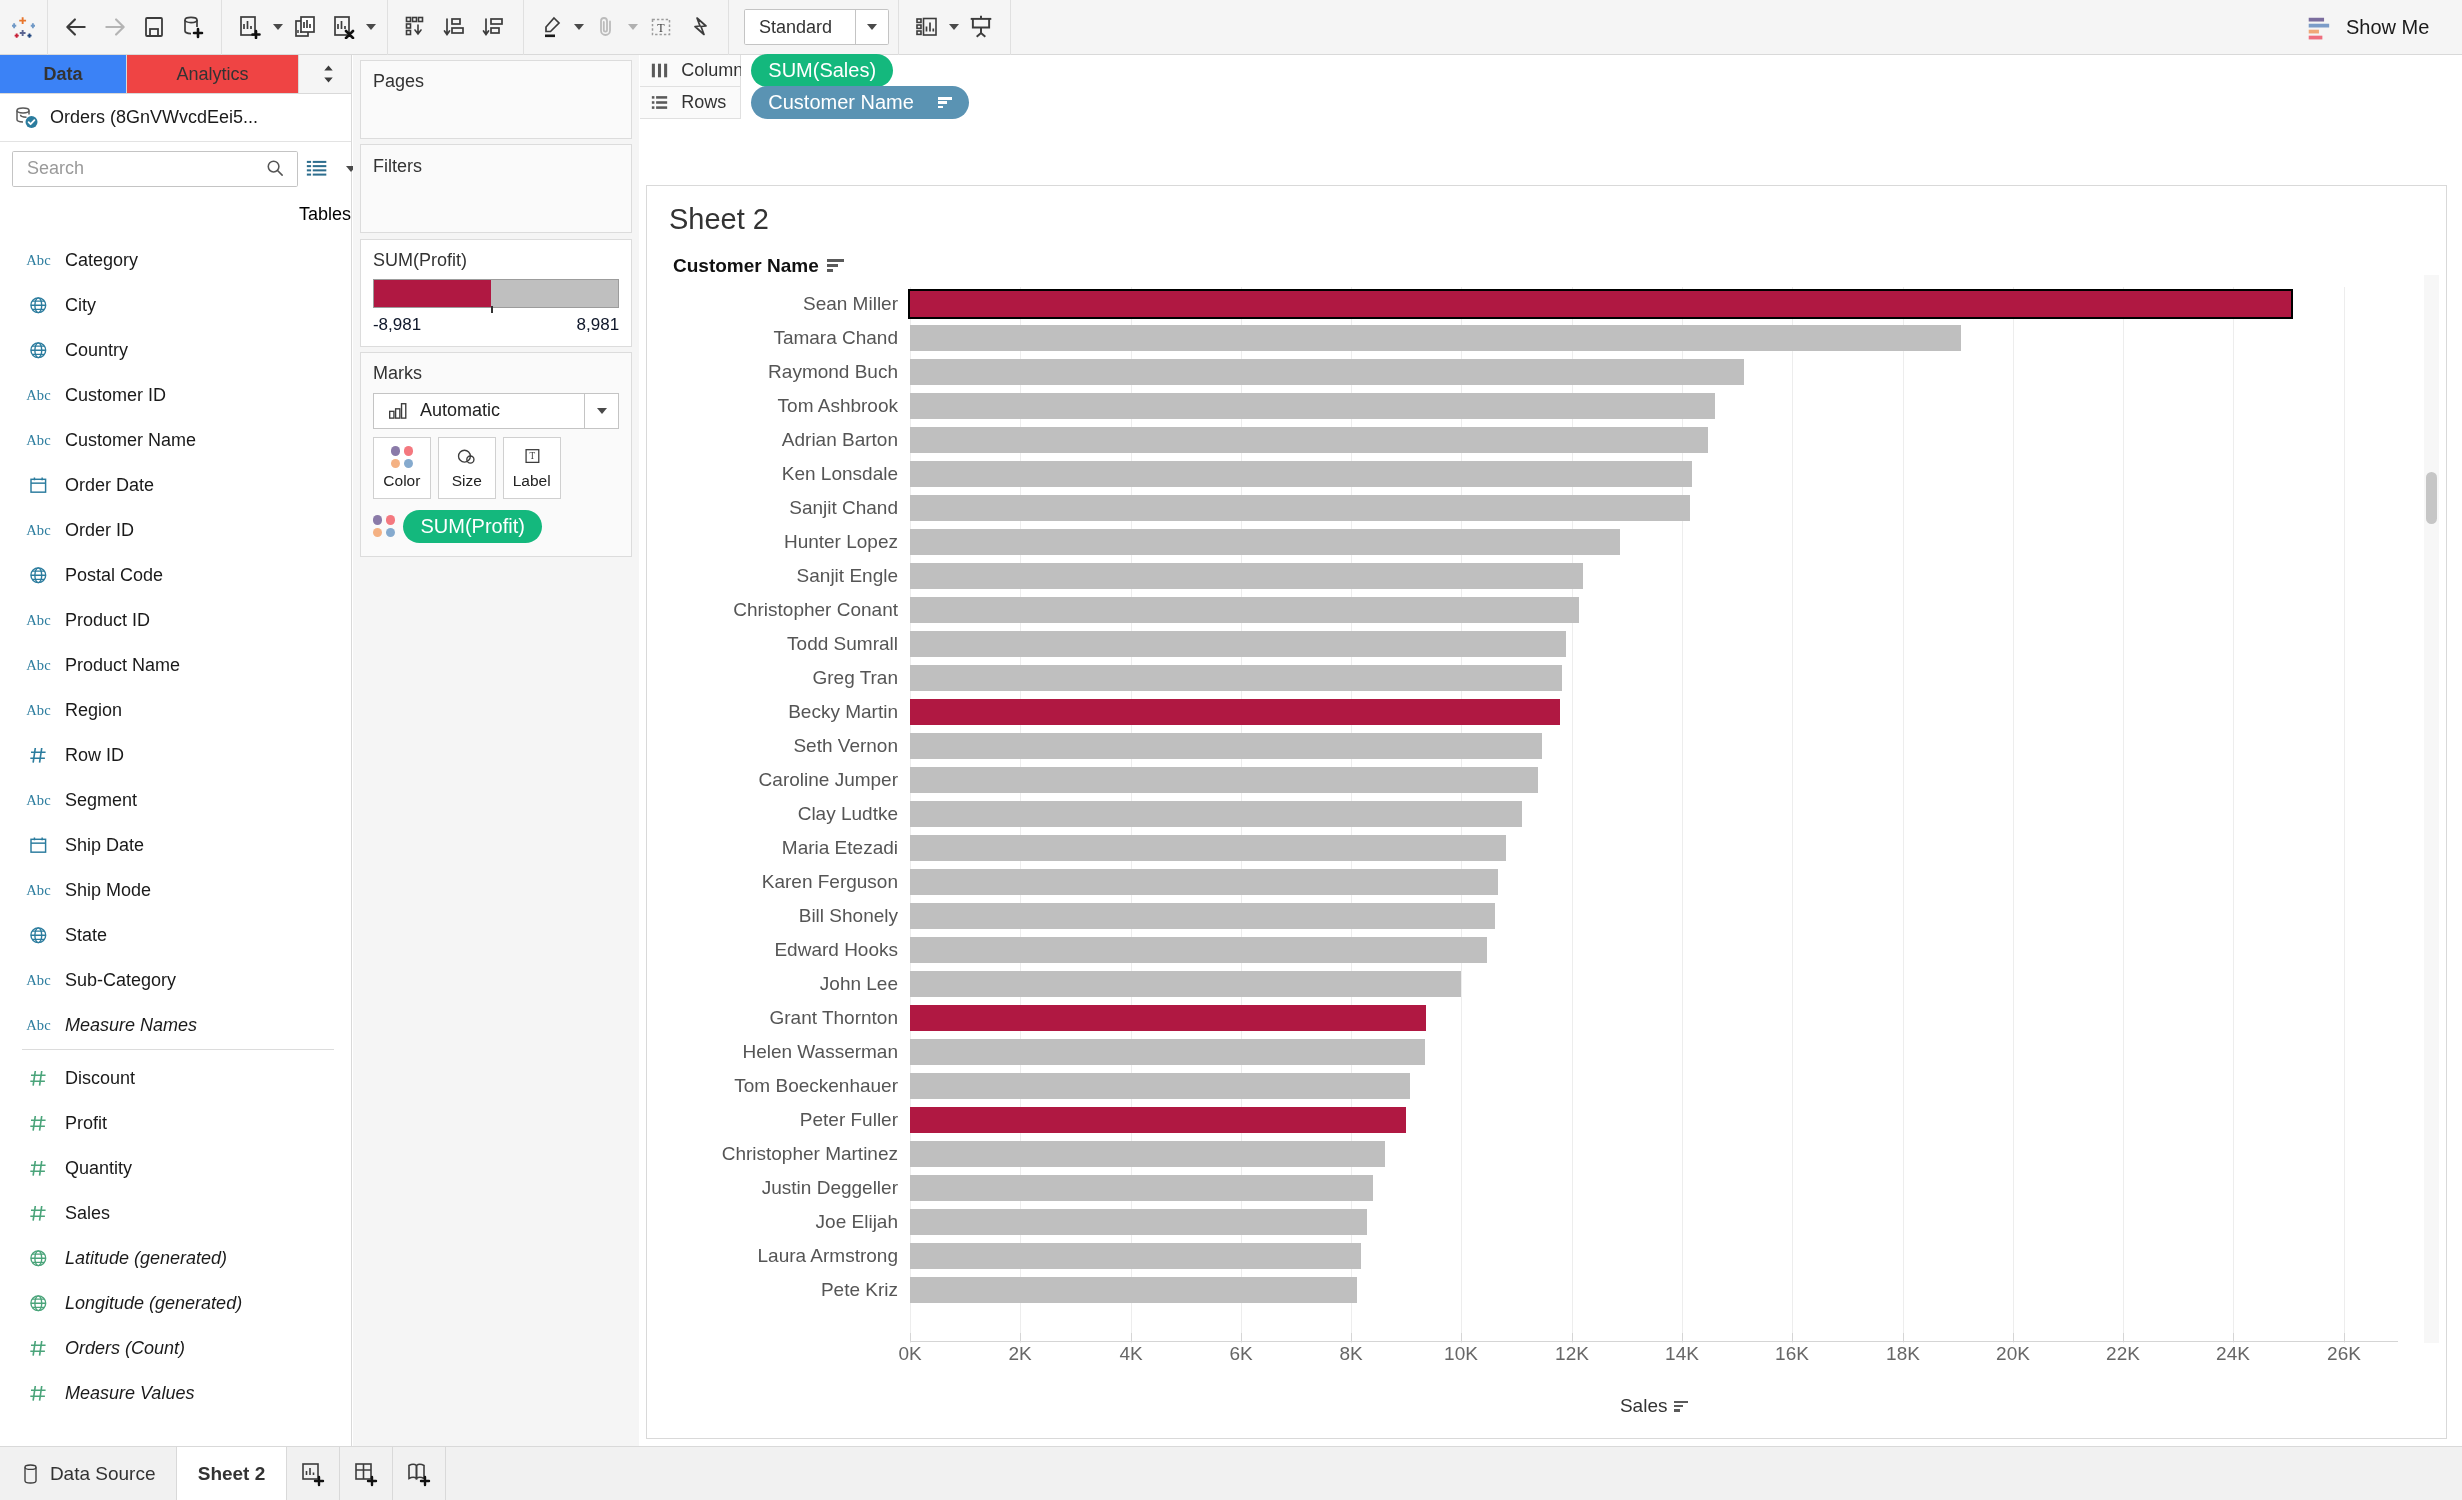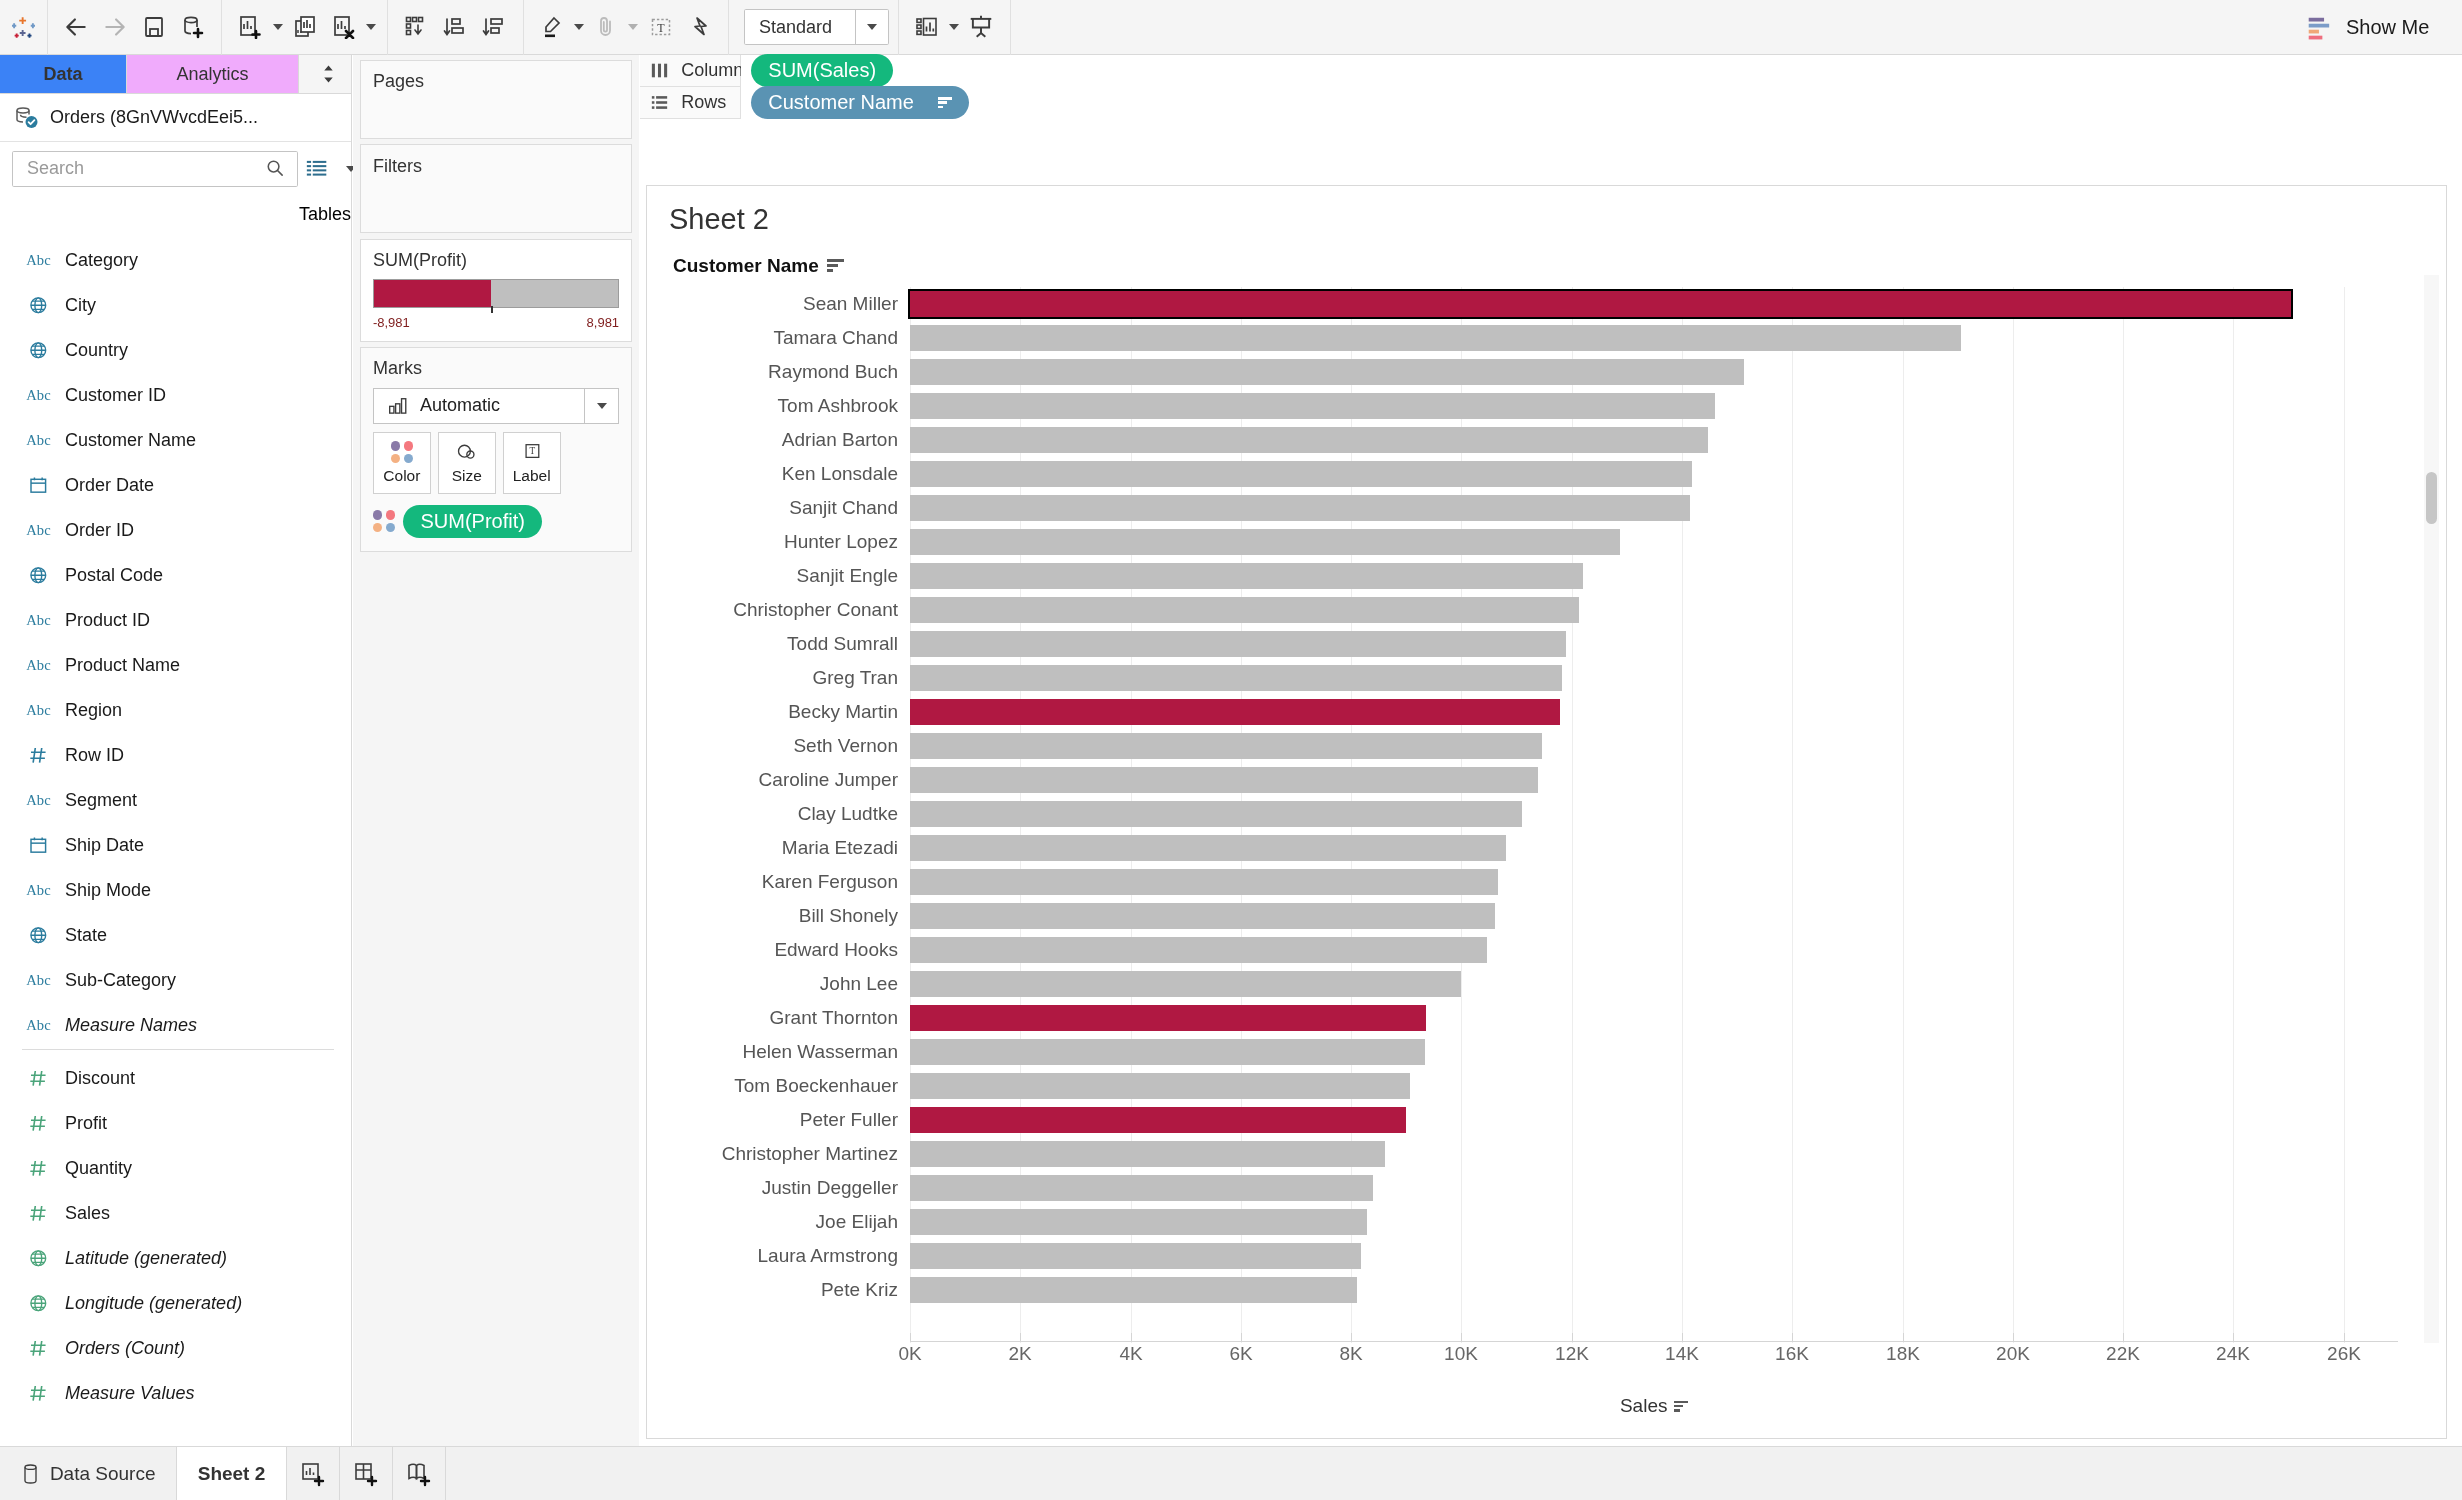--- a/index.html
+++ b/index.html
@@ -57,21 +57,21 @@
   
   #datapane {
     position: absolute; left: 0; top: 55px; width: 352px; height: 1394px;
     background: #fff; border-right: 0.9px solid #d9d9d9;
   }
   #dp-tabs { display: flex; height: 39px; border-bottom: 0.9px solid #d9d9d9; background: #f5f5f5; }
   .dp-tab { display: flex; align-items: center; justify-content: center; font-size: 18px;
             cursor: pointer; color: #333; }
   .dp-tab.active { background: #3b82f6; font-weight: bold; border-right: 0.9px solid #d9d9d9; }
   .dp-tab#tab-data { width: 127px; }
-  .dp-tab#tab-analytics { width: 172px; background:#f0abfc; border-right: 0.9px solid #d9d9d9;}
+  .dp-tab#tab-analytics { width: 172px; background:#ef4444; border-right: 0.9px solid #d9d9d9;}
   #dp-updown { flex: 1; display: flex; align-items: center; justify-content: flex-end;
                padding-right: 13.7px; background:#f5f5f5; cursor: pointer;}
 
   #dp-source { display: flex; align-items: center; gap: 10.3px; height: 48px; padding: 0 13.7px;
                border-bottom: 0.9px solid #e3e3e3; cursor: pointer; }
   #dp-source .txt { font-size: 18px; color: #1a1a1a; white-space: nowrap; }
 
   #dp-search { display: flex; align-items: center; padding: 8.6px 12px 10.3px 12px; gap: 8.6px; }
   #searchbox { flex: 1; height: 36px; border: 0.9px solid #c4c4c4; border-radius: 1.7px;
                display: flex; align-items: center; padding: 0 6.9px 0 12px; background:#fff;}
@@ -97,21 +97,21 @@
   .card-title { font-size: 18px; color: #333; padding: 10.3px 0 0 12px; }
   #card-pages { height: 79px; }
   #card-filters { height: 89px; }
   #card-legend { background: #fff; padding-bottom: 10.3px; }
   #legend-title { font-size: 18px; color: #333; padding: 10.3px 0 8.6px 12px; }
   #legend-bar { margin: 0 12px; height: 29px; border: 0.9px solid #9c9c9c; display: flex; position: relative; }
   #legend-bar .lo { background: #b01842; }
   #legend-bar .hi { background: #bfbfbf; flex: 1; }
   #legend-tick { position: absolute; width: 1.7px; height: 6.9px; background: #333; bottom: -5.2px; }
   #legend-vals { display: flex; justify-content: space-between; padding: 6.9px 12px 0 12px;
-                 font-size: 13px; color: #7f1d1d; }
+                 font-size: 17px; color: #0f172a; }
   #card-marks { padding-bottom: 13.7px; }
   #mark-type { margin: 8.6px 12px 0 12px; height: 36px; border: 0.9px solid #c4c4c4; background: #fff;
                display: flex; align-items: center; cursor: pointer; }
   #mark-type .mt-lbl { flex: 1; display: flex; align-items: center; gap: 10.3px; padding-left: 13.7px;
                        font-size: 18px; color: #222; }
   #mark-type .mt-car { width: 34px; height: 34px; display: flex; align-items: center; justify-content: center;
                        border-left: 0.9px solid #c4c4c4;}
   .mbtn-row { display: flex; gap: 6.9px; padding: 8.6px 12px 0 12px; }
   .mbtn { width: 58px; height: 62px; border: 0.9px solid #d0d0d0; background: #fff;
           display: flex; flex-direction: column; align-items: center; justify-content: center;

